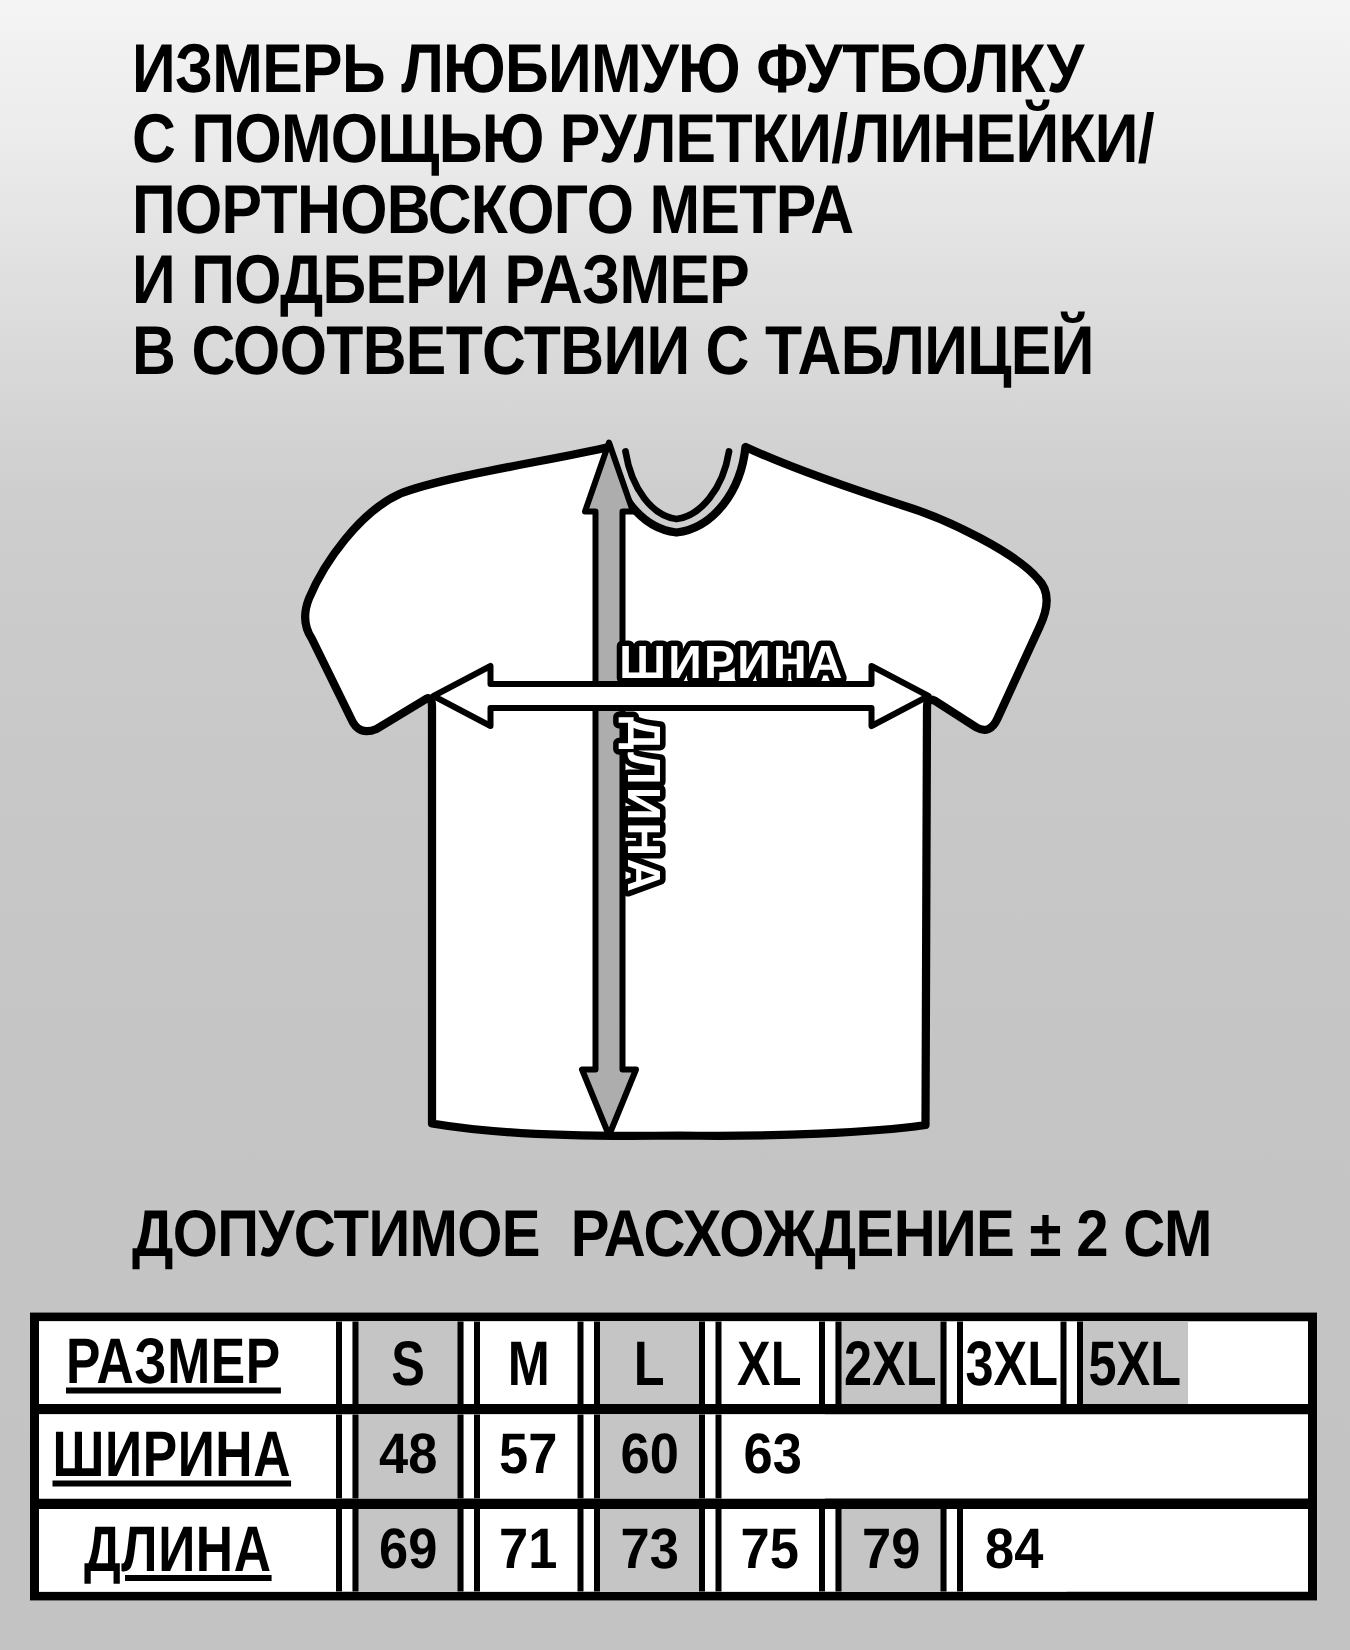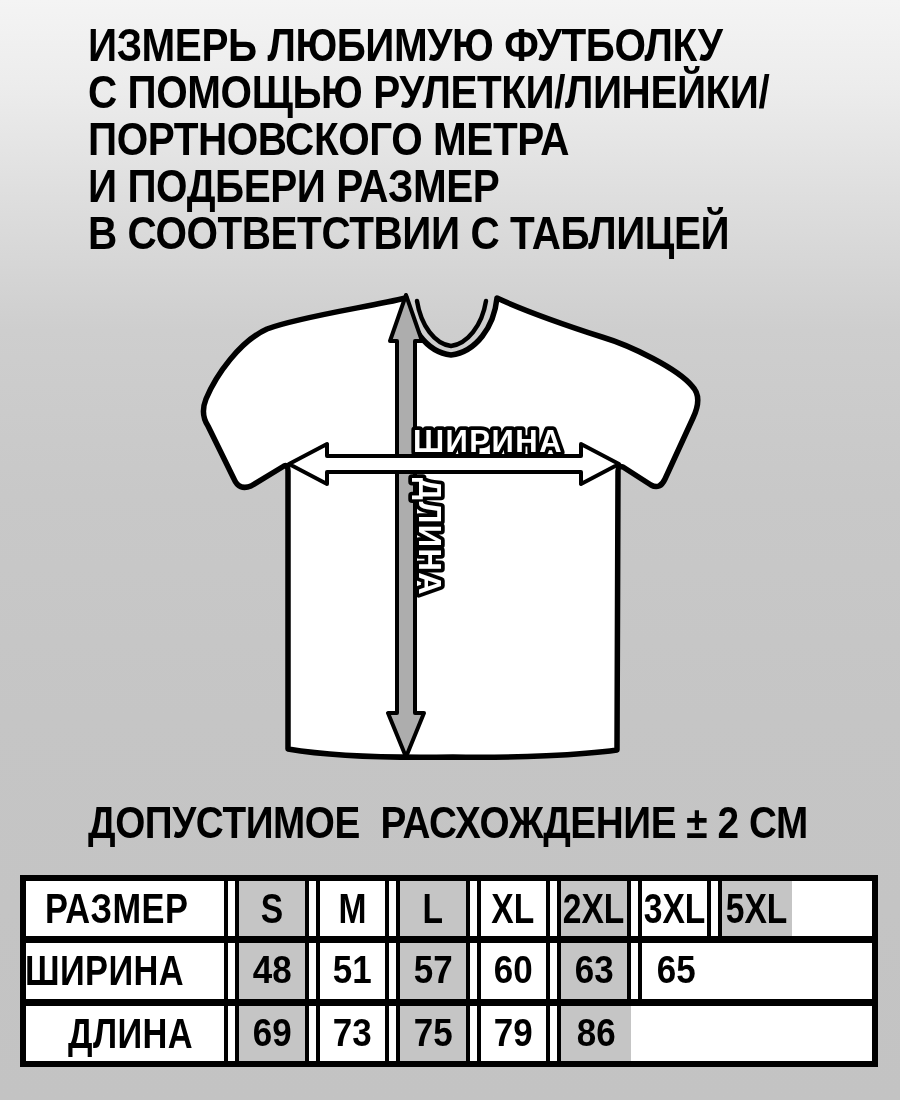--- a/index.html
+++ b/index.html
@@ -90,22 +90,23 @@
     align-items: center;
     justify-content: center;
     border-left: 4px solid #000;
     border-right: 4px solid #000;
     background: #fff;
     color: #000;
     overflow: hidden;
   }
   .t-cell:first-child {
     border-left: none;
-    justify-content: flex-end;
+    justify-content: center;
     padding-left: 18px;
+    text-decoration: underline;
   }
   .t-cell:last-child { border-right: none; }
   .t-cell:nth-child(even) { background: #c5c5c5; }
 
   .t-label {
     font-size: 43px;
     font-weight: bold;
     letter-spacing: 0.5px;
     transform: scaleX(0.8);
     transform-origin: left center;
@@ -208,52 +209,49 @@
     </div>
 
     <div class="t-row sep">
       <div class="t-cell">
           <span class="t-label">ШИРИНА</span>
         </div>
       <div class="t-cell">
           <span class="t-num">48</span>
         </div>
       <div class="t-cell">
-          <span class="t-num">51</span>
-        </div>
-      <div class="t-cell">
           <span class="t-num">57</span>
         </div>
       <div class="t-cell">
           <span class="t-num">60</span>
         </div>
       <div class="t-cell">
           <span class="t-num">63</span>
         </div>
-      <div class="t-cell">
-          <span class="t-num">65</span>
-        </div>
     </div>
 
     <div class="t-row">
       <div class="t-cell">
           <span class="t-label">ДЛИНА</span>
         </div>
       <div class="t-cell">
           <span class="t-num">69</span>
         </div>
       <div class="t-cell">
+          <span class="t-num">71</span>
+        </div>
+      <div class="t-cell">
           <span class="t-num">73</span>
         </div>
       <div class="t-cell">
           <span class="t-num">75</span>
         </div>
       <div class="t-cell">
           <span class="t-num">79</span>
         </div>
       <div class="t-cell">
-          <span class="t-num">86</span>
+          <span class="t-num">84</span>
         </div>
     </div>
 
   </div>
 
 </div>
 
 </body></html>

